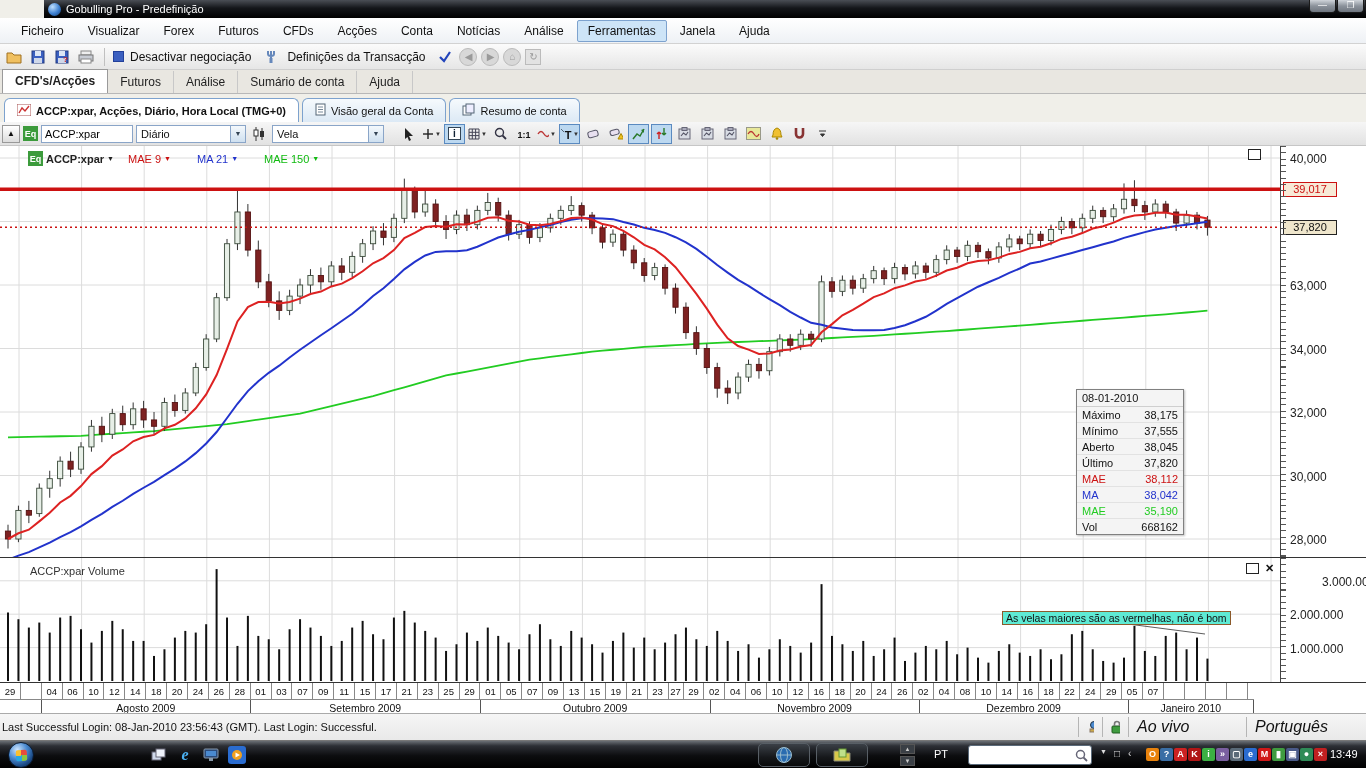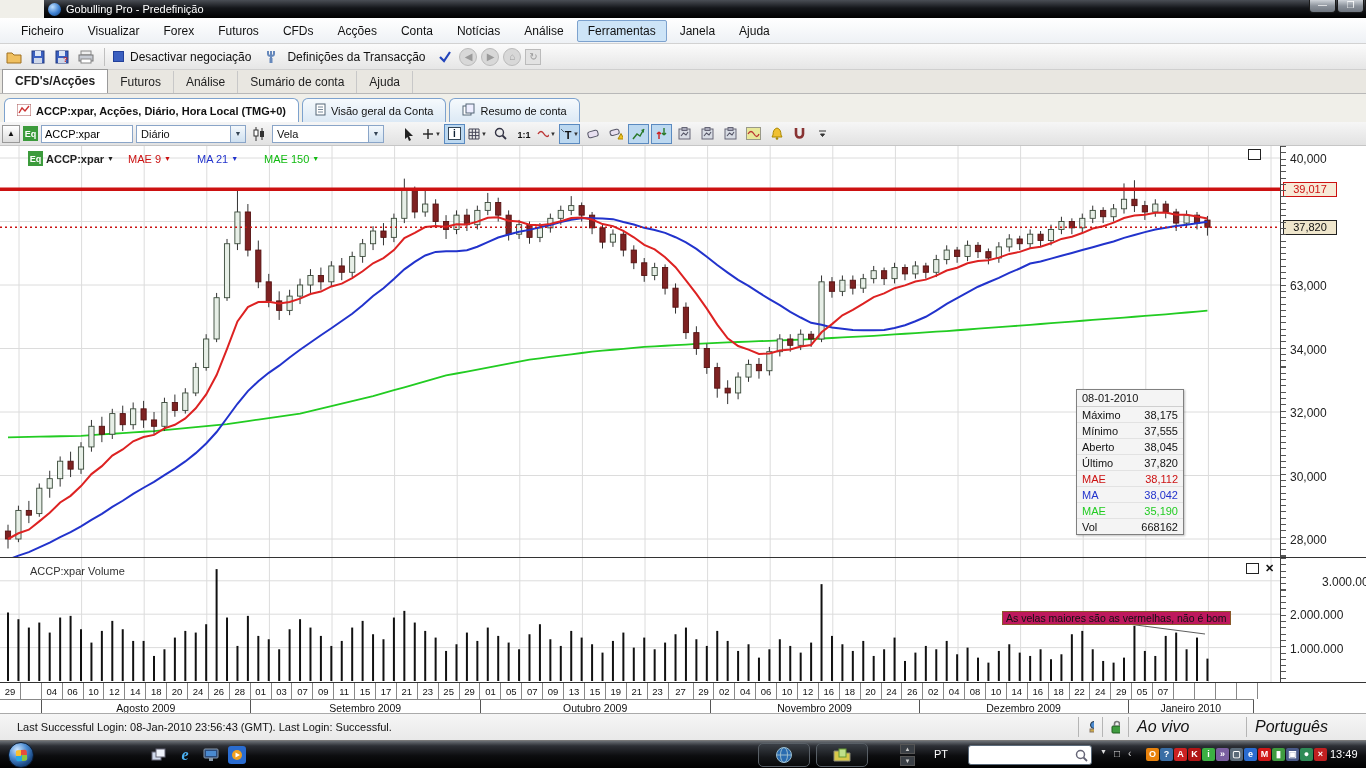--- a/index.html
+++ b/index.html
@@ -89,34 +89,34 @@
   .maxbtn{position:absolute;width:13px;height:11px;border:1px solid #222;background:#fff;}
   .closebtn{position:absolute;width:13px;height:11px;color:#111;font-weight:bold;font-size:11px;line-height:10px;text-align:center;}
 
   .tooltip{position:absolute;left:1076px;top:243px;width:108px;background:#f4f4f4;
     border:1px solid #808080;box-shadow:1px 1px 2px rgba(0,0,0,0.25);font-size:11px;}
   .tt-header{padding:2px 5px;border-bottom:1px solid #cfcfcf;color:#111;}
   .tt-row{display:flex;justify-content:space-between;padding:1.5px 5px;border-bottom:1px solid #e2e2e2;}
   .tt-row:last-child{border-bottom:none;}
 
   .vol-label{position:absolute;left:30px;top:7px;font-size:11px;color:#333;}
-  .vol-annot{position:absolute;left:1002px;top:53px;background:#be185d;border:1px solid #8b5a2b;
+  .vol-annot{position:absolute;left:1002px;top:53px;background:#5eead4;border:1px solid #8b5a2b;
     font-size:10.5px;padding:0 3px;color:#111;white-space:nowrap;}
 
   
   .dateaxis{position:absolute;left:0;top:682px;width:1366px;height:31px;background:#fff;border-top:1px solid #333;}
   .day-row{position:absolute;left:0;top:0;height:16px;display:flex;}
   .day-cell{height:16px;border-right:1px solid #888;font-size:9.5px;display:flex;align-items:center;justify-content:center;color:#111;}
   .month-row{position:absolute;left:0;top:16px;height:15px;display:flex;border-top:1px solid #888;}
   .month-cell{height:15px;border-right:1px solid #555;font-size:10.5px;display:flex;align-items:center;justify-content:center;color:#111;}
 
   
   .statusbar{position:absolute;left:0;top:713px;width:1366px;height:27px;
     background:linear-gradient(#f6f6f6,#e9e9e9);border-top:1px solid #aaa;display:flex;align-items:center;}
-  .status-text{padding-left:17px;font-size:11px;color:#111;flex:1;}
+  .status-text{padding-left:2px;font-size:11px;color:#111;flex:1;}
   .status-cell{height:20px;border-left:1px solid #b5b5b5;display:flex;align-items:center;
     justify-content:flex-start;padding:0 8px;font-size:16px;font-style:italic;}
 
   
   .taskbar{position:absolute;left:0;top:740px;width:1366px;height:28px;
     background:linear-gradient(#6a6f75,#2d3036 18%,#0c0d0f 55%,#000);border-top:1px solid #777;}
   .start-orb{position:absolute;left:8px;top:1px;width:26px;height:26px;border-radius:50%;
     background:radial-gradient(circle at 35% 28%,#cfe6ff,#4a8ad0 40%,#1b4a85 70%,#0a2040);
     border:1px solid #0a1a30;}
   .orb-flag{position:absolute;left:7px;top:7px;width:11px;height:11px;border-radius:2px;
@@ -913,21 +913,21 @@
         <div class="day-cell" style="width: 20.9px;">29</div>
         <div class="day-cell" style="width: 20.9px;">01</div>
         <div class="day-cell" style="width: 20.9px;">05</div>
         <div class="day-cell" style="width: 20.9px;">07</div>
         <div class="day-cell" style="width: 20.9px;">09</div>
         <div class="day-cell" style="width: 20.9px;">13</div>
         <div class="day-cell" style="width: 20.9px;">15</div>
         <div class="day-cell" style="width: 20.9px;">19</div>
         <div class="day-cell" style="width: 20.9px;">21</div>
         <div class="day-cell" style="width: 20.9px;">23</div>
-        <div class="day-cell" style="width: 25px;">27</div>
+        <div class="day-cell" style="width: 15px;">27</div>
         <div class="day-cell" style="width: 20.9px;">29</div>
         <div class="day-cell" style="width: 20.9px;">02</div>
         <div class="day-cell" style="width: 20.9px;">04</div>
         <div class="day-cell" style="width: 20.9px;">06</div>
         <div class="day-cell" style="width: 20.9px;">10</div>
         <div class="day-cell" style="width: 20.9px;">12</div>
         <div class="day-cell" style="width: 20.9px;">16</div>
         <div class="day-cell" style="width: 20.9px;">18</div>
         <div class="day-cell" style="width: 20.9px;">20</div>
         <div class="day-cell" style="width: 20.9px;">24</div>

